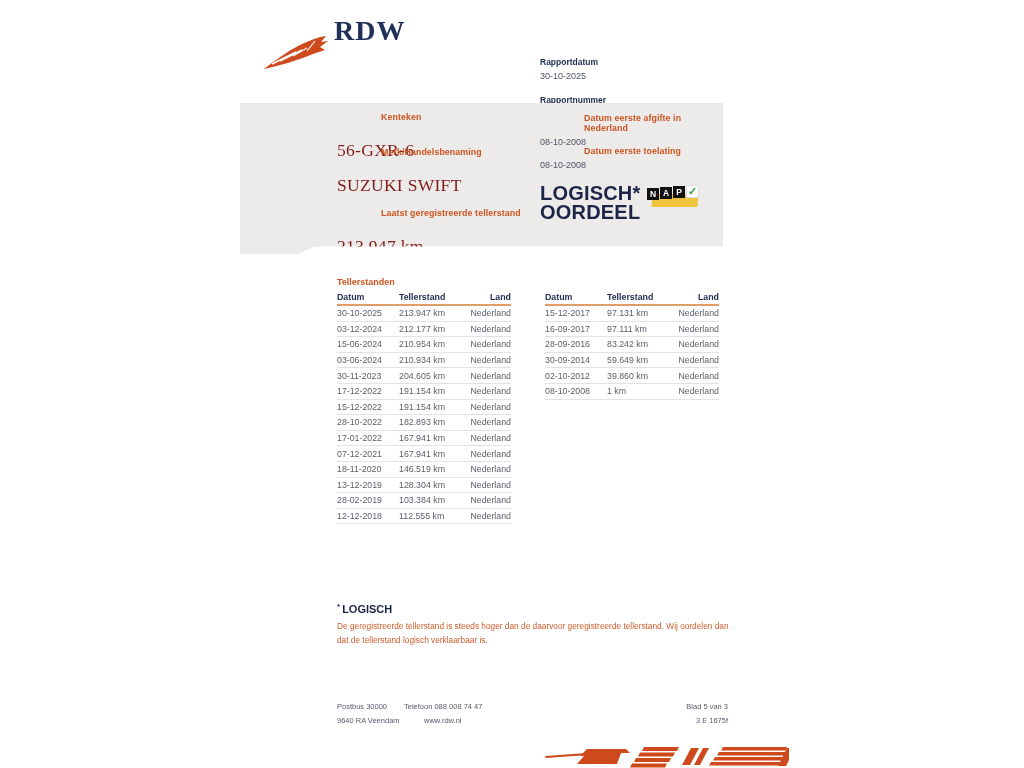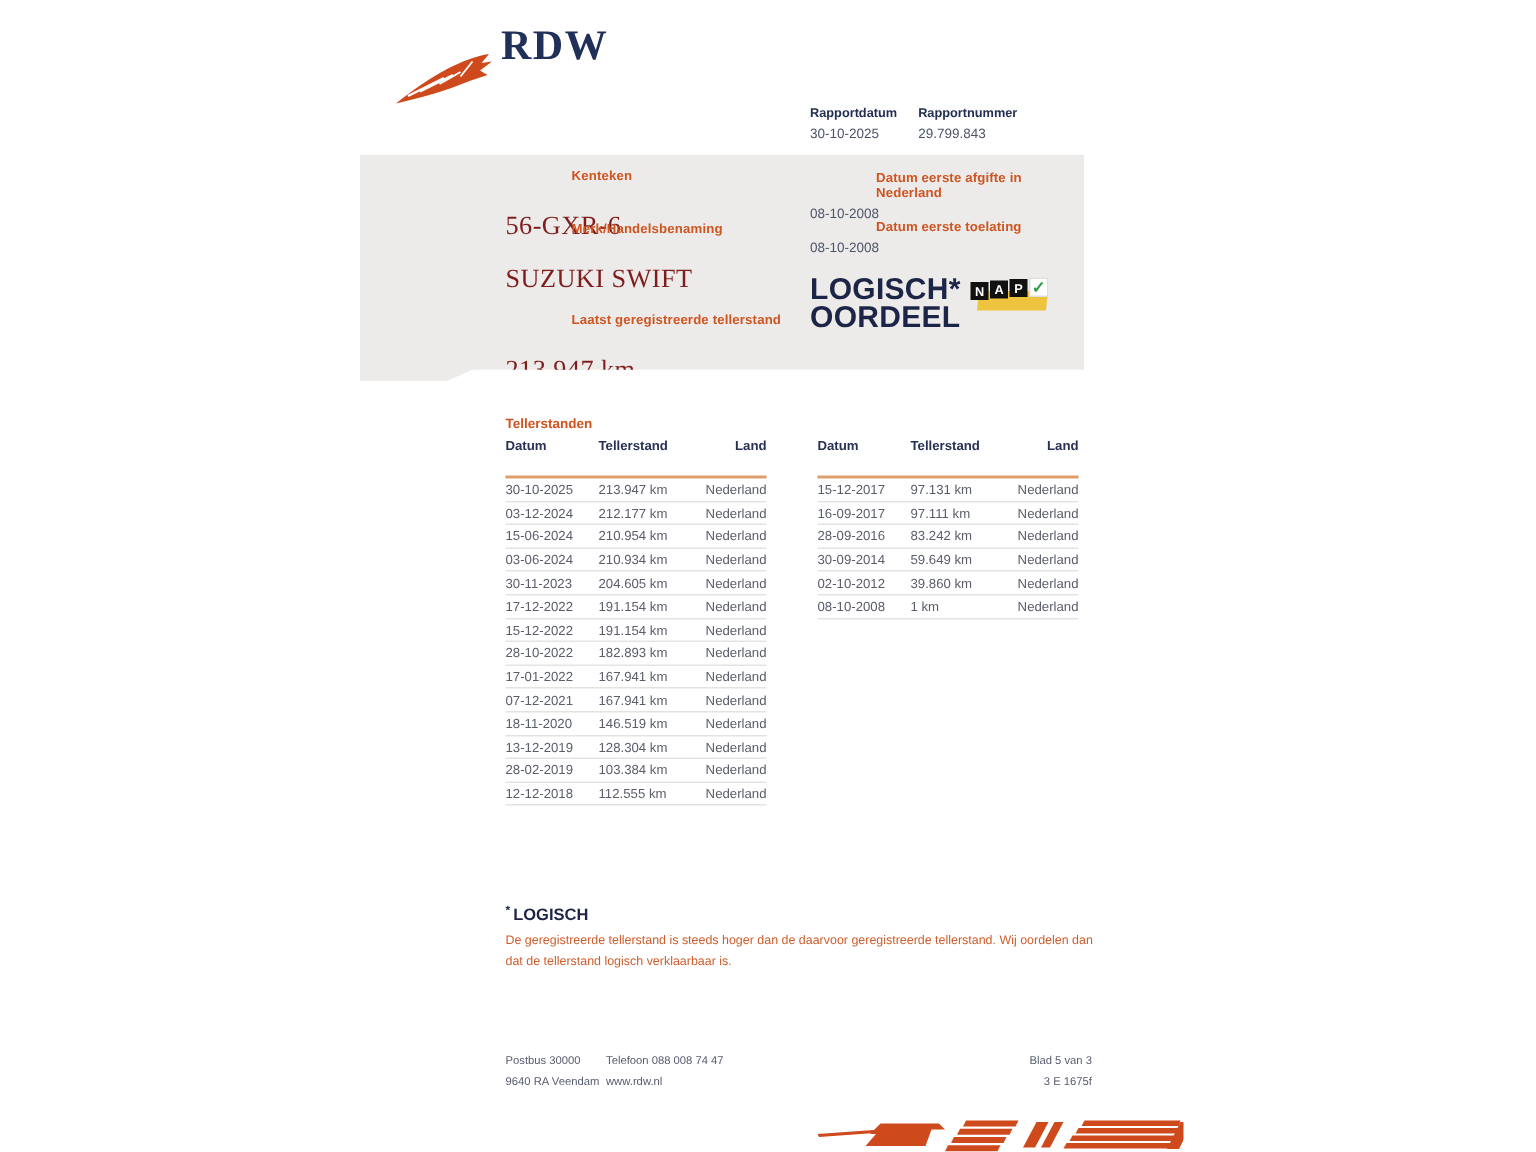--- a/index.html
+++ b/index.html
@@ -6,21 +6,21 @@
   body{width:1024px;height:768px;background:#ffffff;position:relative;overflow:hidden;
        font-family:"Liberation Sans",sans-serif;}
   .page{position:absolute;inset:0;}
 
   
   .wing{position:absolute;left:263px;top:27px;width:68px;height:46px;}
   .wordmark{position:absolute;left:334px;top:15px;font-family:"Liberation Serif",serif;
             font-weight:bold;font-size:28px;color:#203058;letter-spacing:1px;}
   .doc-title{position:absolute;left:540px;top:23px;font-family:"Liberation Serif",serif;
              font-weight:bold;font-size:19px;color:#ce5420;letter-spacing:.2px;}
-  .meta{position:absolute;left:540px;top:70px;display:flex;gap:14px;}
+  .meta{position:absolute;left:540px;top:57px;display:flex;gap:14px;flex-direction:column;}
   .meta-col{min-width:53px;}
   .meta-label{font-size:8.5px;font-weight:bold;color:#243052;}
   .meta-value{font-size:9px;color:#4d5468;margin-top:4px;}
 
   
   .panel{position:absolute;left:240px;top:103px;width:483px;height:151px;background:#edebe9;
          clip-path:polygon(0 0,100% 0,100% 95%,15.5% 95%,12% 100%,0 100%);}
   .fld{position:absolute;}
   .lbl{font-size:8.8px;font-weight:bold;color:#ce5420;letter-spacing:.1px;padding-left:44px;}
   .big{font-family:"Liberation Serif",serif;font-size:17.5px;color:#7f1d1d;margin-top:18px;letter-spacing:.3px;}
@@ -37,40 +37,40 @@
   .nap-n{left:1px;top:5px;} .nap-a{left:14px;top:4px;} .nap-p{left:27px;top:3px;}
   .nap-check{position:absolute;left:40px;top:2px;width:13px;height:13px;background:#ffffff;
              border:1px solid #dddddd;box-sizing:border-box;display:flex;align-items:center;
              justify-content:center;color:#2e9e44;font-size:11px;font-weight:bold;}
 
   
   .sec-title{position:absolute;left:337px;top:277px;font-size:9px;font-weight:bold;color:#ce5420;}
   .otable{position:absolute;top:290px;width:174px;}
   .otable.t-left{left:337px;} .otable.t-right{left:545px;}
   .thead{display:flex;align-items:flex-end;height:12px;border-bottom:2px solid #dd9e6c;
-         padding-bottom:15px;font-size:8.8px;font-weight:bold;color:#273055;}
+         padding-bottom:2px;font-size:8.8px;font-weight:bold;color:#273055;}
   .trow{display:flex;height:13.6px;align-items:center;border-bottom:1px solid #e5e3e1;
         font-size:8.8px;color:#5a5e6a;padding:.5px 0;}
   .tc0{width:62px;text-align:left;}
   .tc1{flex:1;text-align:left;}
   .tc2{width:55px;text-align:right;}
 
   
   .fn-title{position:absolute;left:337px;top:602px;font-size:11px;font-weight:bold;color:#1c2547;}
   .fn-star{font-size:8px;vertical-align:4px;margin-right:2px;}
   .fn-text{position:absolute;left:337px;top:619px;width:392px;font-size:8.3px;color:#cd5e2d;
            line-height:14.3px;}
 
   
   .footer{position:absolute;left:337px;top:700px;width:391px;font-size:7.5px;color:#575c6e;}
   .f-line{line-height:14px;}
   .f-col1{position:absolute;left:0;top:0;}
   .f-col2{position:absolute;left:67px;top:0;}
   .f-right{position:absolute;right:0;top:0;text-align:right;}
-  .f-link{color:#575c6e;text-decoration:none;}
+  .f-link{color:#575c6e;text-decoration:none;margin-left:20px;}
 
   
   .bottom-art{position:absolute;left:543px;top:744px;width:246px;height:26px;overflow:hidden;}
 </style>
 </head>
 <body>
 
 <div class="page">
 
   <svg class="wing" viewBox="0 0 68 46">

